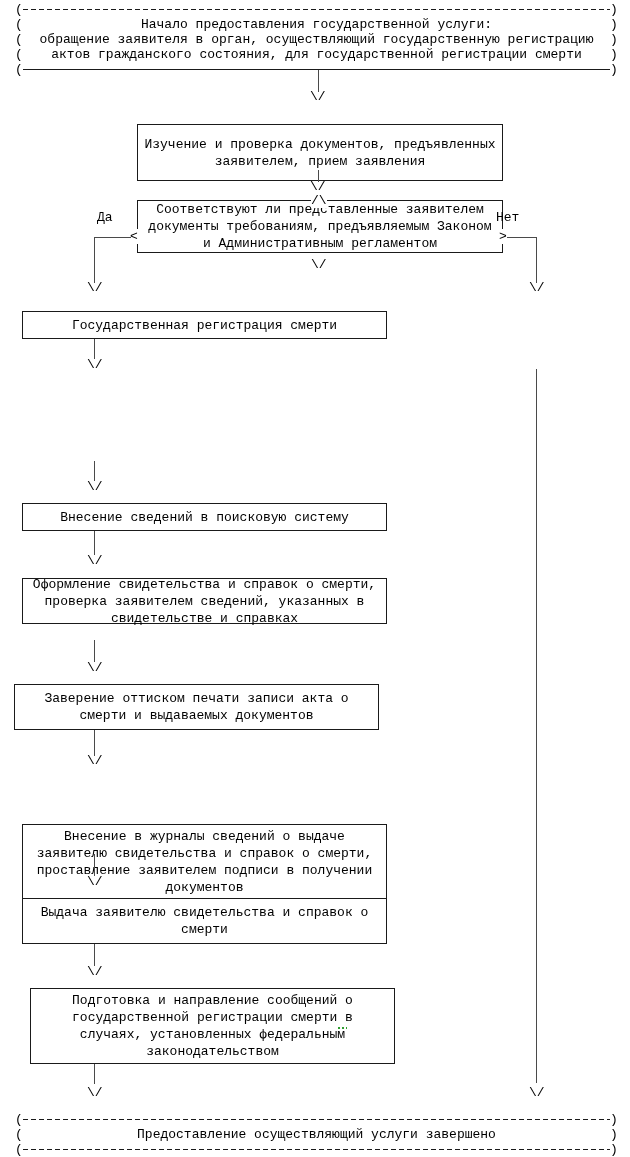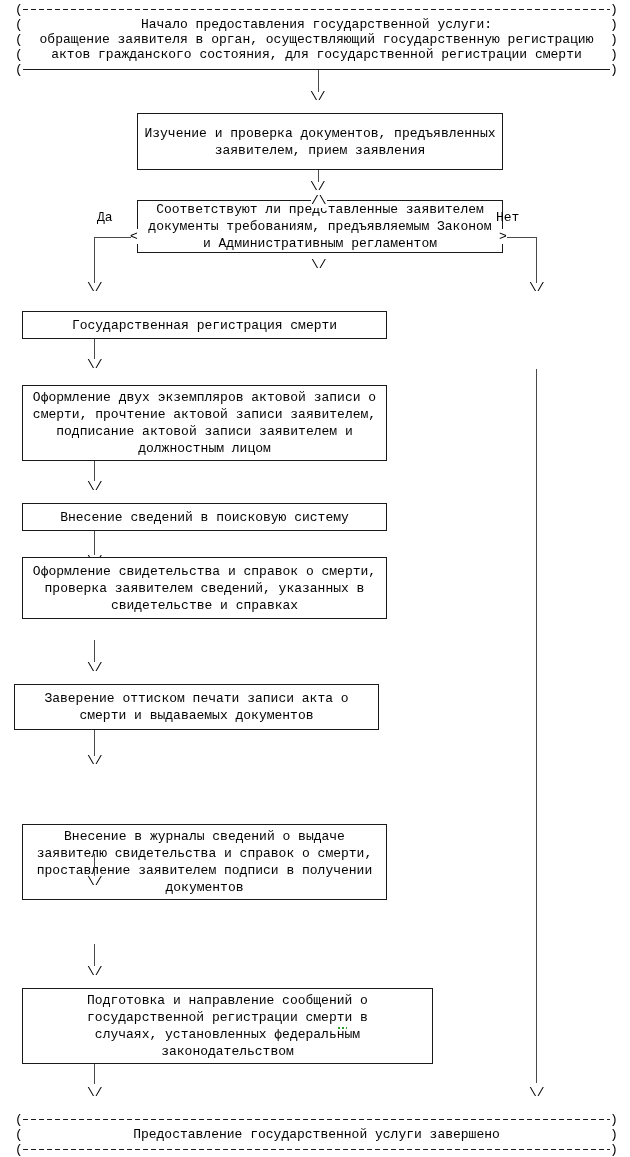--- a/index.html
+++ b/index.html
@@ -53,21 +53,21 @@
     <div class="trow">
       <span class="paren">(</span>
       <span class="solidline"></span>
       <span class="paren">)</span>
     </div>
   </div>
 
   <div class="vline" style="left:318px;top:70px;height:22px"></div>
   <div class="arrow" style="left:310px;top:90px">\/</div>
 
-  <div class="box" style="left:137px;top:113px;width:366px;height:57px">Изучение и проверка документов, предъявленных
+  <div class="box" style="left:137px;top:124px;width:366px;height:57px">Изучение и проверка документов, предъявленных
 заявителем, прием заявления</div>
 
   <div class="vline" style="left:318px;top:170px;height:12px"></div>
   <div class="arrow" style="left:310px;top:180px">\/</div>
 
   <div class="box" style="left:137px;top:200px;width:366px;height:53px">Соответствуют ли представленные заявителем
 документы требованиям, предъявляемым Законом
 и Административным регламентом</div>
   <div class="onborder" style="left:311px;top:193px">/\</div>
   <div class="onborder" style="left:311px;top:257px">\/</div>
@@ -85,76 +85,74 @@
   <div class="arrow" style="left:529px;top:281px">\/</div>
 
   <div class="box" style="left:22px;top:311px;width:365px;height:28px">Государственная регистрация смерти</div>
 
   <div class="vline" style="left:536px;top:369px;height:714px"></div>
   <div class="arrow" style="left:529px;top:1086px">\/</div>
 
   <div class="vline" style="left:94px;top:339px;height:20px"></div>
   <div class="arrow" style="left:87px;top:358px">\/</div>
 
-  <div class="box" style="left:22px;top:385px;width:365px;height:76px">Оформление двух экземпляров актовой записи о
-смерти, прочтение актовой записи заявителем,
-подписание актовой записи заявителем и
-должностным лицом</div>
 
   <div class="vline" style="left:94px;top:461px;height:20px"></div>
   <div class="arrow" style="left:87px;top:480px">\/</div>
 
   <div class="box" style="left:22px;top:503px;width:365px;height:28px">Внесение сведений в поисковую систему</div>
 
   <div class="vline" style="left:94px;top:531px;height:24px"></div>
   <div class="arrow" style="left:87px;top:554px">\/</div>
 
-  <div class="box" style="left:22px;top:557px;width:365px;height:62px">Оформление свидетельства и справок о смерти,
+  <div class="box" style="left:22px;top:578px;width:365px;height:46px">Оформление свидетельства и справок о смерти,
 проверка заявителем сведений, указанных в
 свидетельстве и справках</div>
 
   <div class="vline" style="left:94px;top:640px;height:22px"></div>
   <div class="arrow" style="left:87px;top:661px">\/</div>
 
   <div class="box" style="left:14px;top:684px;width:365px;height:46px">Заверение оттиском печати записи акта о
 смерти и выдаваемых документов</div>
 
   <div class="vline" style="left:94px;top:730px;height:26px"></div>
   <div class="arrow" style="left:87px;top:754px">\/</div>
 
   <div class="box" style="left:22px;top:824px;width:365px;height:76px">Внесение в журналы сведений о выдаче
 заявителю свидетельства и справок о смерти,
 проставление заявителем подписи в получении
 документов</div>
 
   <div class="vline" style="left:94px;top:854px;height:22px"></div>
   <div class="arrow" style="left:87px;top:875px">\/</div>
 
+  <div class="box" style="left:22px;top:898px;width:365px;height:46px">Выдача заявителю свидетельства и справок о
+смерти</div>
 
   <div class="vline" style="left:94px;top:944px;height:22px"></div>
   <div class="arrow" style="left:87px;top:965px">\/</div>
 
-  <div class="box" style="left:22px;top:988px;width:411px;height:76px">Подготовка и направление сообщений о
+  <div class="box" style="left:30px;top:988px;width:365px;height:76px">Подготовка и направление сообщений о
 государственной регистрации смерти в
 случаях, установленных федеральным
 законодательством</div>
   <div class="squiggle" style="left:338px;top:1027px;width:9px"></div>
 
   <div class="vline" style="left:94px;top:1064px;height:20px"></div>
   <div class="arrow" style="left:87px;top:1086px">\/</div>
 
   <div class="term" style="top:1112px">
     <div class="trow">
       <span class="paren">(</span>
       <span class="dashline"></span>
       <span class="paren">)</span>
     </div>
     <div class="trow">
       <span class="paren">(</span>
-      <span class="tcenter">Предоставление государственной услуги завершено</span>
+      <span class="tcenter">Предоставление осуществляющий услуги завершено</span>
       <span class="paren">)</span>
     </div>
     <div class="trow">
       <span class="paren">(</span>
       <span class="dashline"></span>
       <span class="paren">)</span>
     </div>
   </div>
 
 </div>

